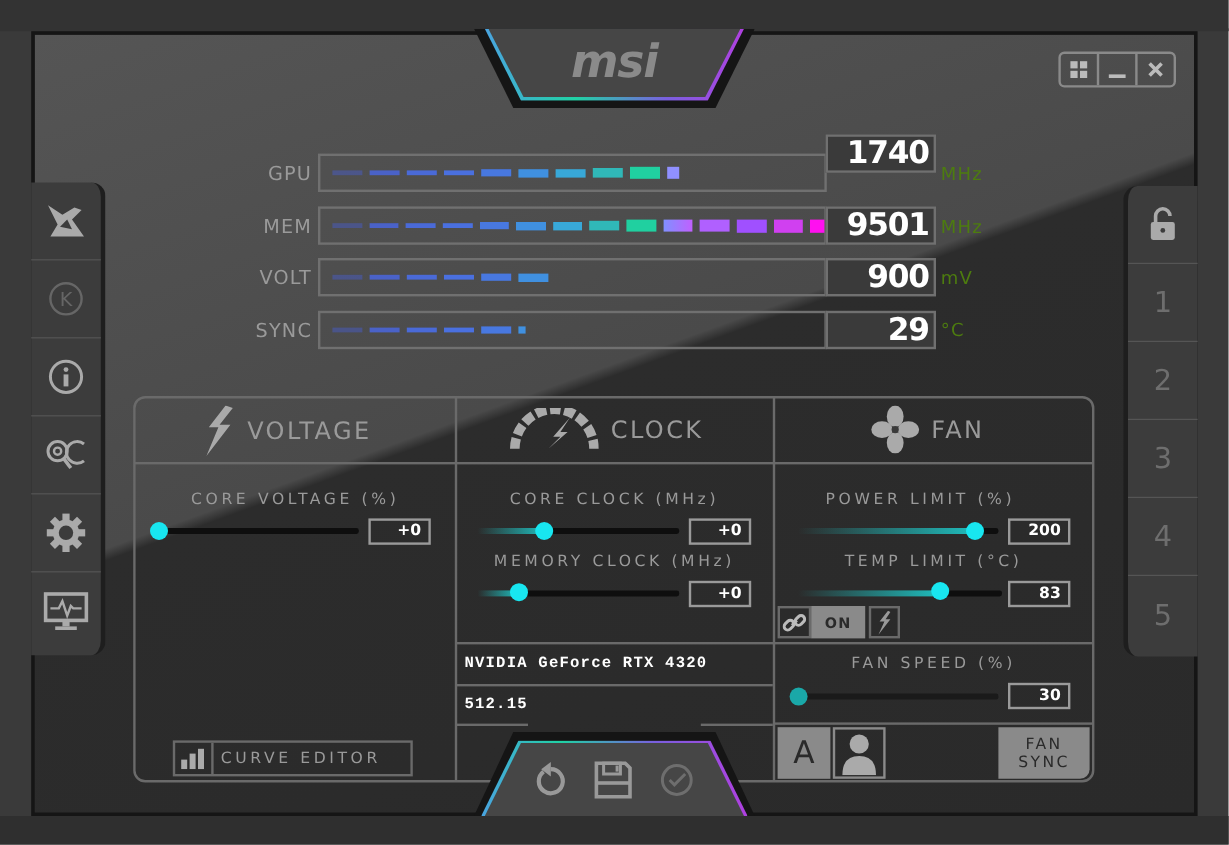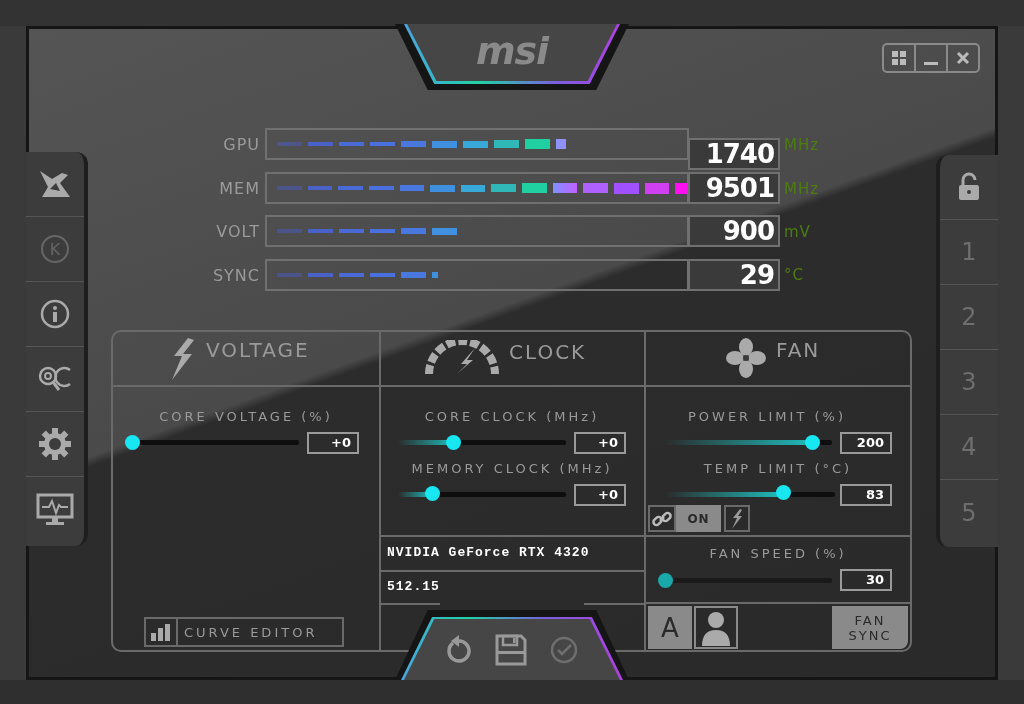--- a/index.html
+++ b/index.html
@@ -30,21 +30,21 @@
 
   .monitor-label{position:absolute;width:72px;text-align:right;color:#9a9a9a;font-size:16px;letter-spacing:1px;}
   .bar-box{position:absolute;left:265px;width:424px;height:32px;border:2px solid #707070;box-sizing:border-box;display:flex;align-items:center;padding-left:10px;gap:6px;}
   .seg{height:4px;width:25px;}
   .val-box{position:absolute;left:688px;width:92px;height:32px;border:2px solid #707070;box-sizing:border-box;background:#3a3a3a;color:#fff;font-size:26px;font-weight:bold;text-align:right;padding-right:4px;line-height:28px;letter-spacing:-1px;}
   .unit{position:absolute;left:784px;color:#4d7c0f;font-size:15px;letter-spacing:1px;}
 
   .panel{position:absolute;left:111px;top:330px;width:801px;height:322px;border:2px solid #6a6a6a;border-radius:10px;box-sizing:border-box;}
   .col-divider{position:absolute;width:2px;background:#6a6a6a;}
   .h-divider{position:absolute;height:2px;background:#6a6a6a;}
-  .sec-title{position:absolute;display:flex;align-items:flex-start;gap:10px;color:#9a9a9a;font-size:20px;letter-spacing:2px;}
+  .sec-title{position:absolute;display:flex;align-items:center;gap:10px;color:#9a9a9a;font-size:20px;letter-spacing:2px;}
   .slider-label{position:absolute;color:#9a9a9a;font-size:13px;letter-spacing:3px;text-align:center;}
   .track{position:absolute;height:5px;background:#0e0e0e;border-radius:2px;}
   .fill{position:absolute;height:5px;background:linear-gradient(90deg,rgba(0,200,200,0),#1fbcbc);}
   .thumb{position:absolute;width:15px;height:15px;border-radius:50%;background:#18e6f0;cursor:pointer;}
   .num-box{position:absolute;width:52px;height:22px;border:2px solid #9a9a9a;box-sizing:border-box;color:#fff;font-weight:bold;font-size:13px;text-align:right;padding-right:6px;line-height:18px;}
   .info-text{position:absolute;color:#fff;font-weight:bold;font-size:13px;font-family:"Liberation Mono","DejaVu Sans Mono",monospace;letter-spacing:1px;}
 
   .btn-sq{position:absolute;display:flex;align-items:center;justify-content:center;box-sizing:border-box;cursor:pointer;}
   .bottom-wrap{position:absolute;left:395px;top:610px;width:234px;height:70px;background:#151515;clip-path:polygon(14% 0,86% 0,100% 100%,0 100%);}
   .bottom-inner{position:absolute;left:401px;top:617px;width:222px;height:63px;background:linear-gradient(90deg,#4aa3e0,#20d3a5 30%,#7a60e0 65%,#b040e0);clip-path:polygon(14% 0,86% 0,100% 100%,0 100%);}
@@ -172,21 +172,21 @@
       <div class="seg" style="background:#4a62c8"></div>
       <div class="seg" style="background:#4a6ad8"></div>
       <div class="seg" style="background:#4a70e0"></div>
       <div class="seg" style="background:#4878e0;height:6px"></div>
       <div class="seg" style="background:#4090e0;height:7px"></div>
       <div class="seg" style="background:#38a8d8;height:7px"></div>
       <div class="seg" style="background:#30b8b8;height:8px"></div>
       <div class="seg" style="background:#20d0a0;height:10px"></div>
       <div class="seg" style="background:#9090ff;height:10px;width:10px"></div>
   </div>
-  <div class="val-box" style="top:138px;">1740</div>
+  <div class="val-box" style="top:112px;">1740</div>
   <div class="unit" style="top:136px;">MHz</div>
 </div>
 
 <div>
   <div class="monitor-label" style="left:188px;top:179px;">MEM</div>
   <div class="bar-box" style="top:172px;">
     <div class="seg" style="background:#4a5ab0;opacity:.6"></div>
       <div class="seg" style="background:#4a62c8"></div>
       <div class="seg" style="background:#4a6ad8"></div>
       <div class="seg" style="background:#4a70e0"></div>

